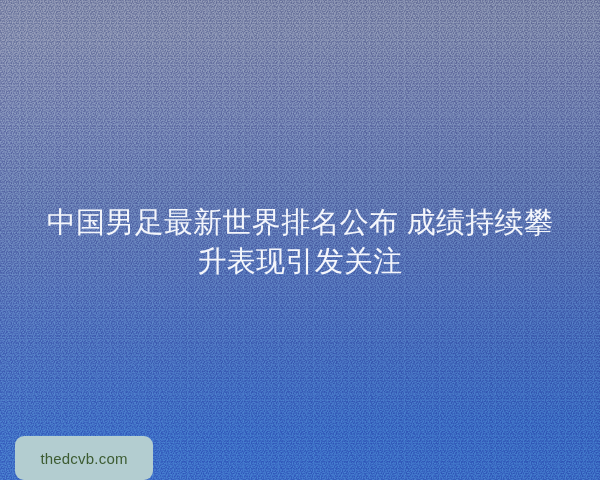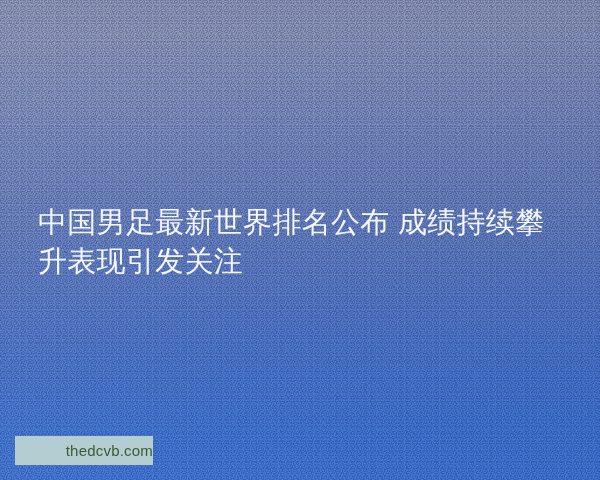--- a/index.html
+++ b/index.html
@@ -65,39 +65,41 @@
   }
 
   
   .headline {
     position: absolute;
     left: 0;
     right: 0;
     top: 203px;
     padding: 0 38px;
     box-sizing: border-box;
+    text-align: center;
     color: #f4f6fb;
     font-size: 29px;
     line-height: 39px;
     font-weight: 400;
     letter-spacing: 0.3px;
     white-space: pre-wrap;
   }
 
   
   .watermark {
     position: absolute;
     left: 15px;
     top: 436px;
     width: 138px;
-    height: 29px;
+    height: 44px;
     background: #b3cdd0;
     display: flex;
     align-items: center;
-    justify-content: flex-end;
+    justify-content: center;
+    border-radius: 9px;
   }
 
   .watermark-text {
     color: #3d5c32;
     font-size: 15px;
     line-height: 1;
     letter-spacing: 0.2px;
     font-weight: 400;
   }
 </style>

